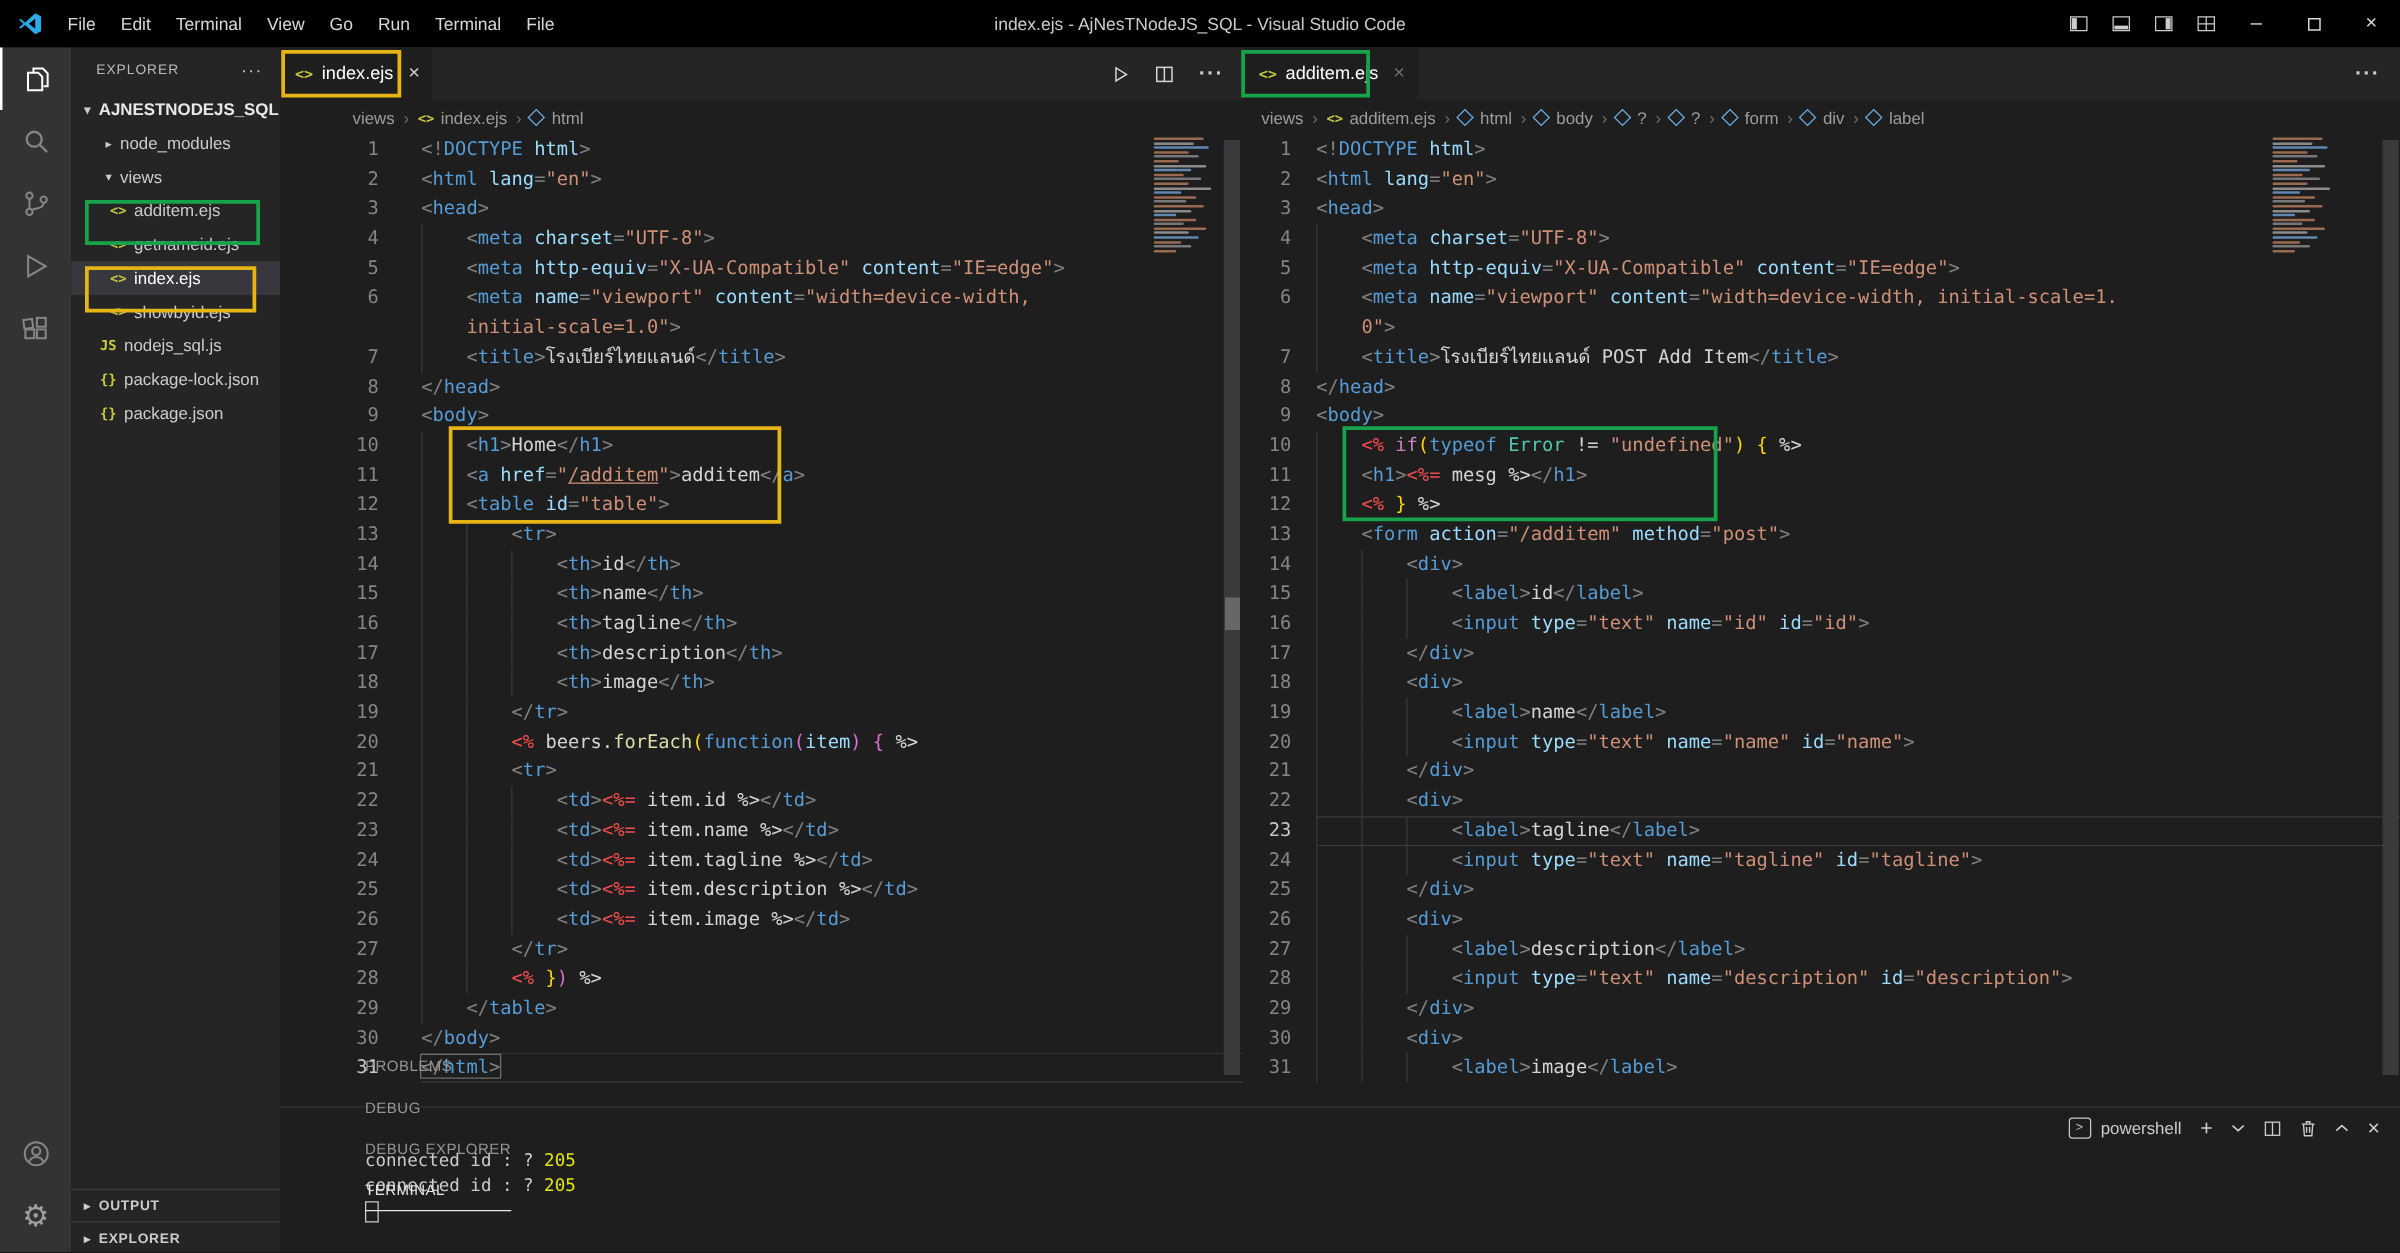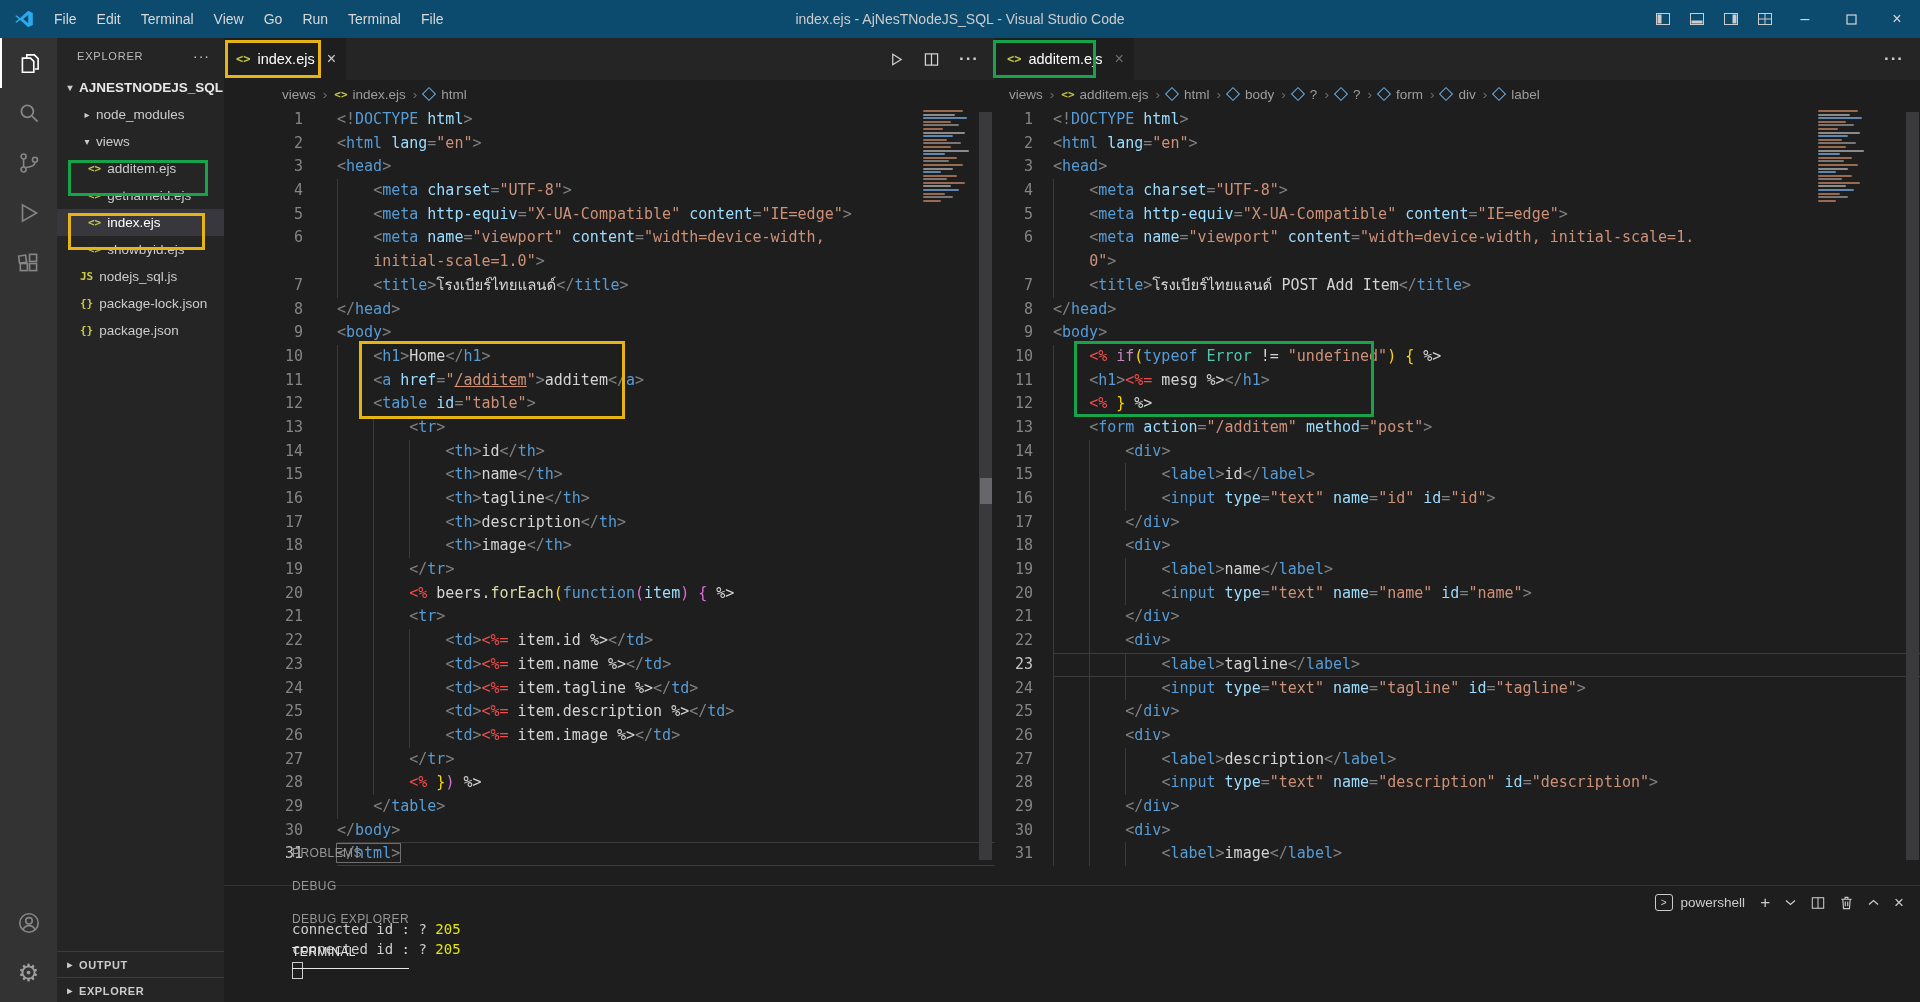--- a/index.html
+++ b/index.html
@@ -1,18 +1,18 @@
 <!DOCTYPE html>
 <html><head>
 <meta charset="utf-8">
 <style>
   html,body{margin:0;padding:0;background:#111;}
   #app{position:relative;width:1920px;height:1002px;overflow:hidden;background:#1e1e1e;font-family:"Liberation Sans",sans-serif;color:#cccccc;}
   
-  #titlebar{position:absolute;left:0;top:0;width:1920px;height:38px;background:#0c4a6e;display:flex;align-items:center;}
+  #titlebar{position:absolute;left:0;top:0;width:1920px;height:38px;background:#000000;display:flex;align-items:center;}
   #logo{margin:0 10px 0 14px;display:flex;align-items:center;}
   #menus{display:flex;align-items:center;}
   .menu-item{padding:0 10px;font-size:14px;color:#d8d8d8;}
   #window-title{position:absolute;left:50%;transform:translateX(-50%);font-size:14px;color:#cccccc;white-space:nowrap;}
   #titlebar-right{position:absolute;right:0;top:0;height:38px;display:flex;align-items:center;}
   .tb-icon{width:34px;height:38px;display:flex;align-items:center;justify-content:center;}
   .win-btn{width:46px;height:38px;display:flex;align-items:center;justify-content:center;font-size:16px;color:#d8d8d8;}
   
   #activitybar{position:absolute;left:0;top:38px;width:57px;height:964px;background:#333333;}
   .act-item{width:57px;height:50px;display:flex;align-items:center;justify-content:center;color:#868686;}

